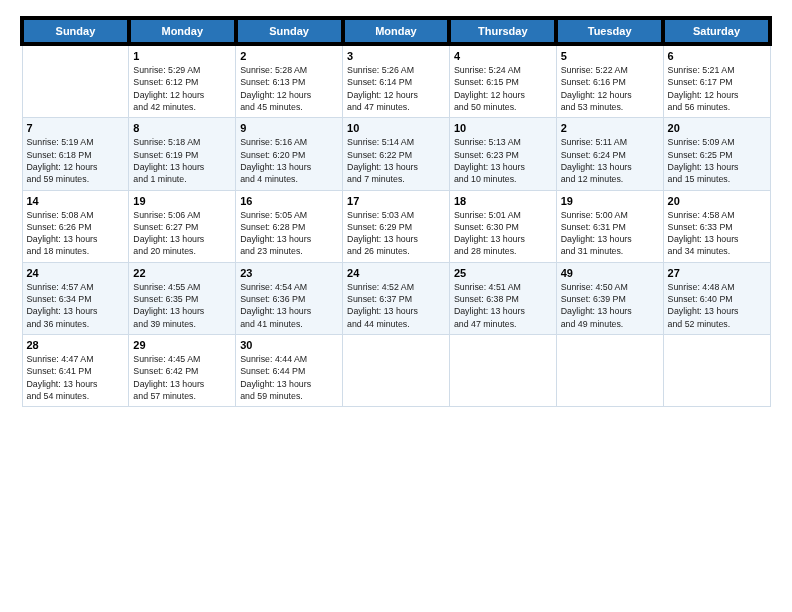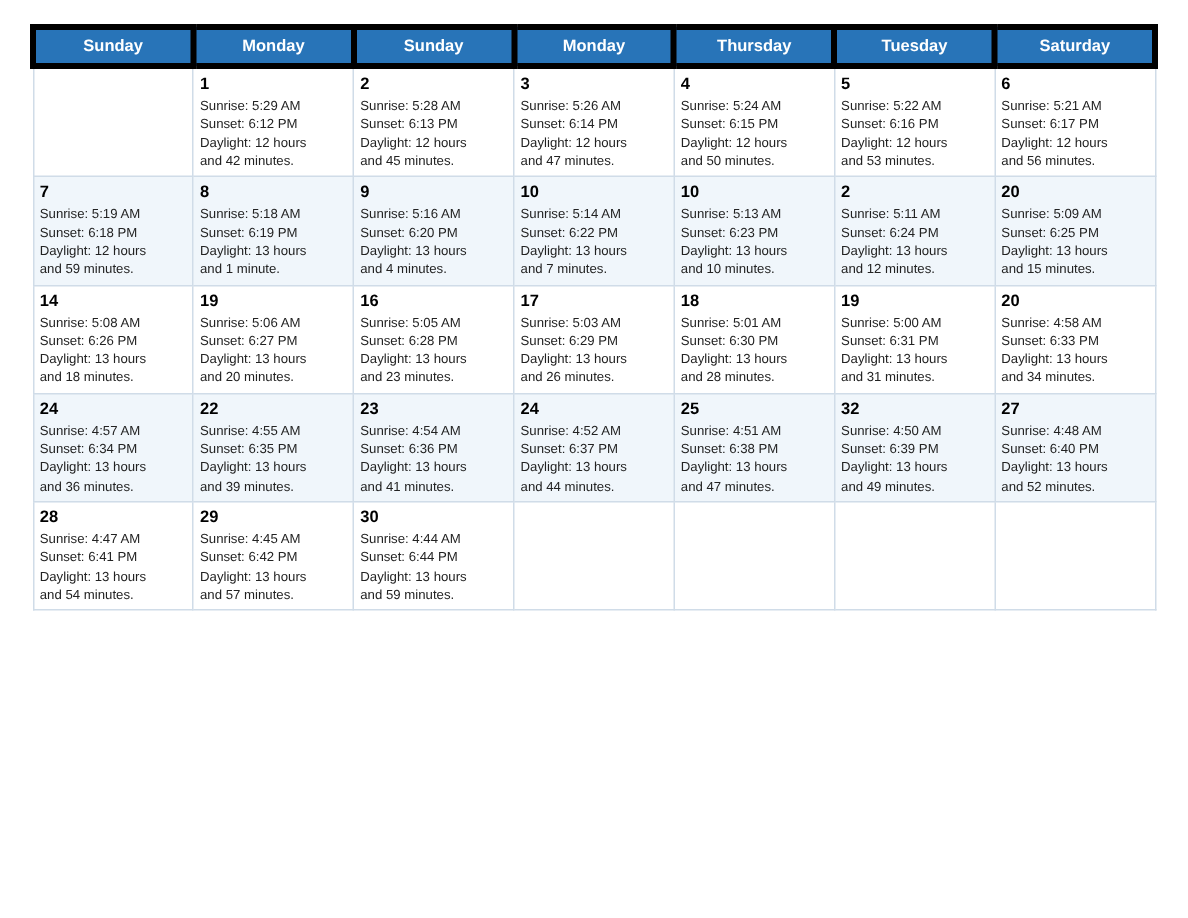--- a/index.html
+++ b/index.html
@@ -210,21 +210,21 @@
           </td>
           <td>
             <span class="day-number">24</span>
             <div class="day-info">Sunrise: 4:52 AM<br>Sunset: 6:37 PM<br>Daylight: 13 hours<br>and 44 minutes.</div>
           </td>
           <td>
             <span class="day-number">25</span>
             <div class="day-info">Sunrise: 4:51 AM<br>Sunset: 6:38 PM<br>Daylight: 13 hours<br>and 47 minutes.</div>
           </td>
           <td>
-            <span class="day-number">32</span>
+            <span class="day-number">49</span>
             <div class="day-info">Sunrise: 4:50 AM<br>Sunset: 6:39 PM<br>Daylight: 13 hours<br>and 49 minutes.</div>
           </td>
           <td>
             <span class="day-number">27</span>
             <div class="day-info">Sunrise: 4:48 AM<br>Sunset: 6:40 PM<br>Daylight: 13 hours<br>and 52 minutes.</div>
           </td>
         </tr>
         <tr>
           <td>
             <span class="day-number">28</span>

